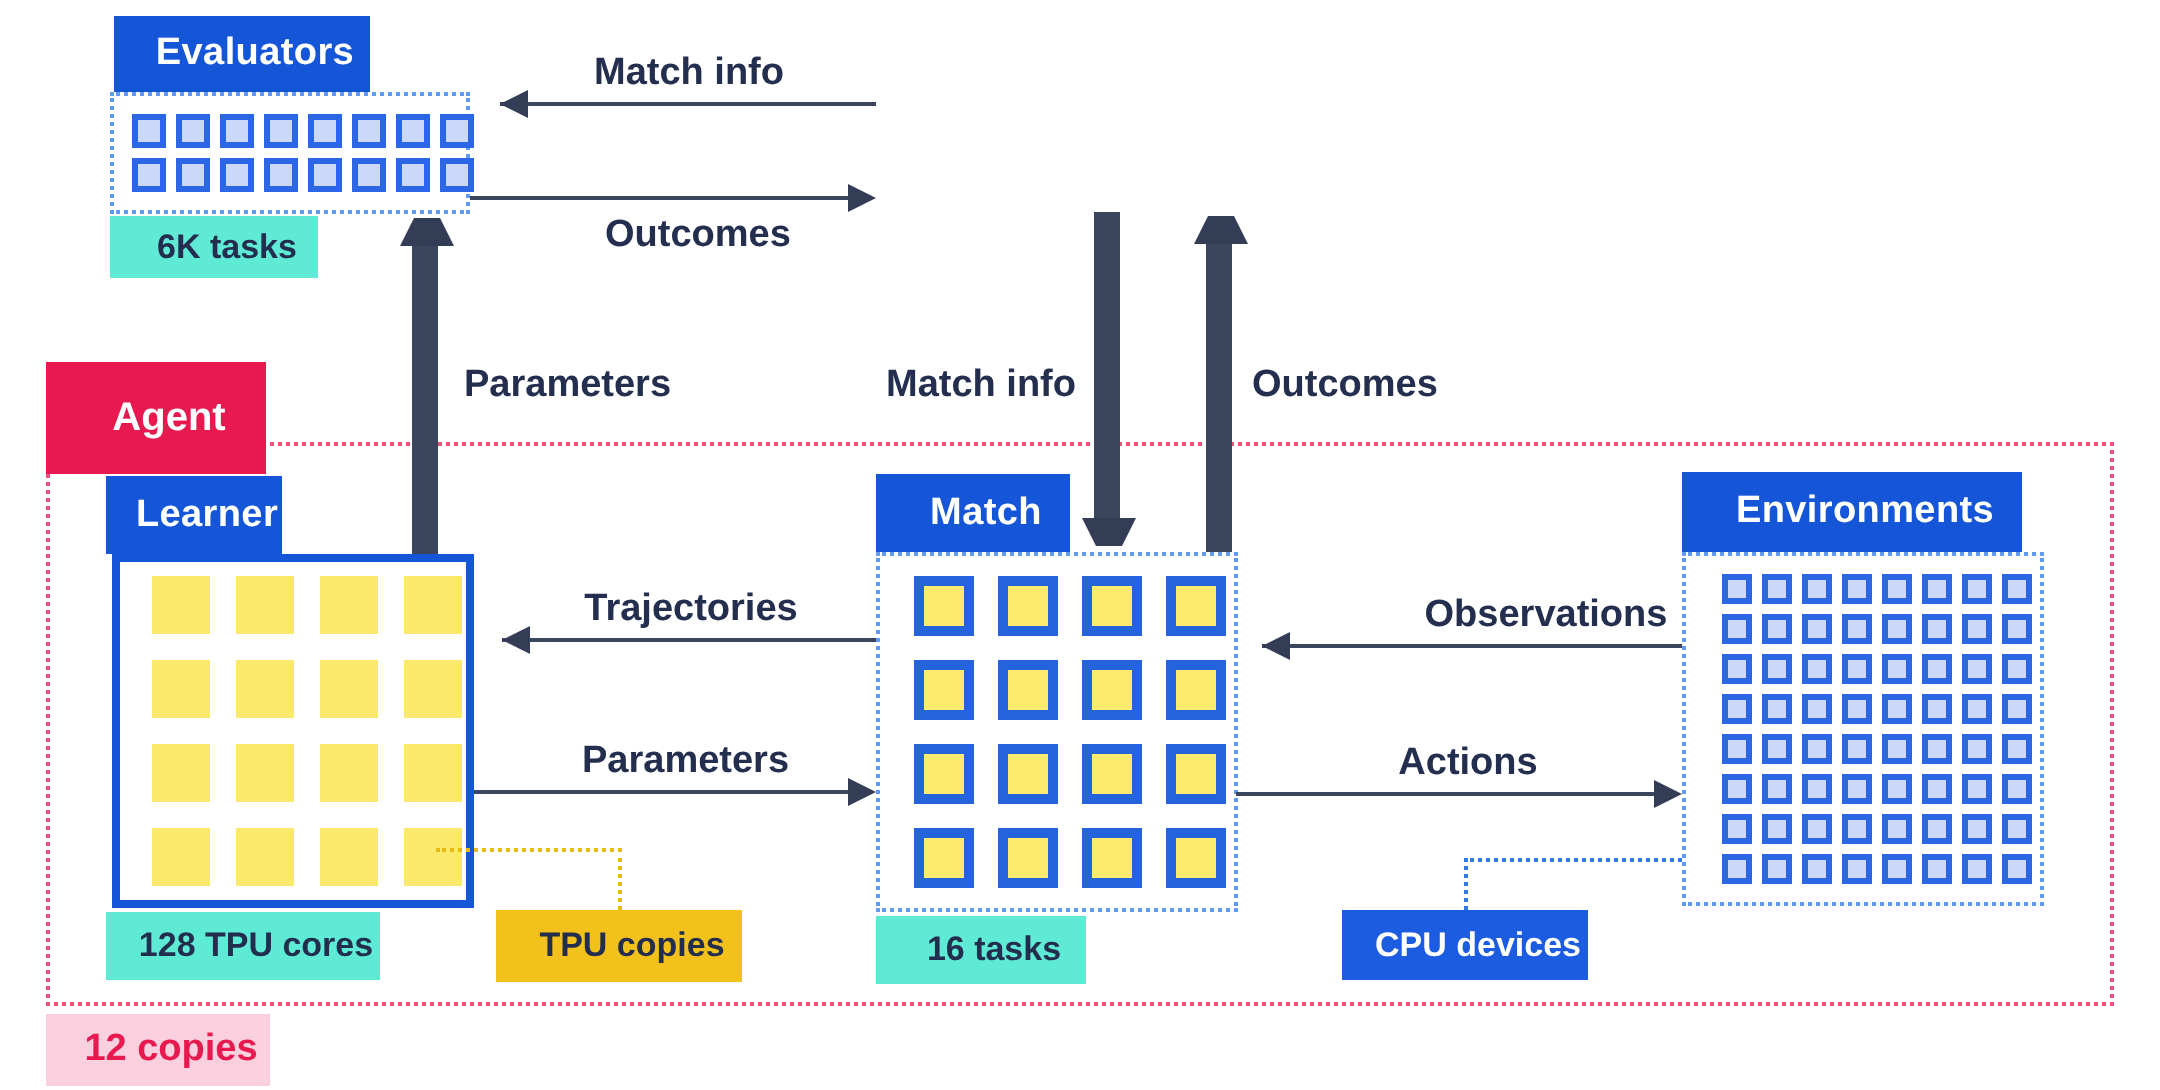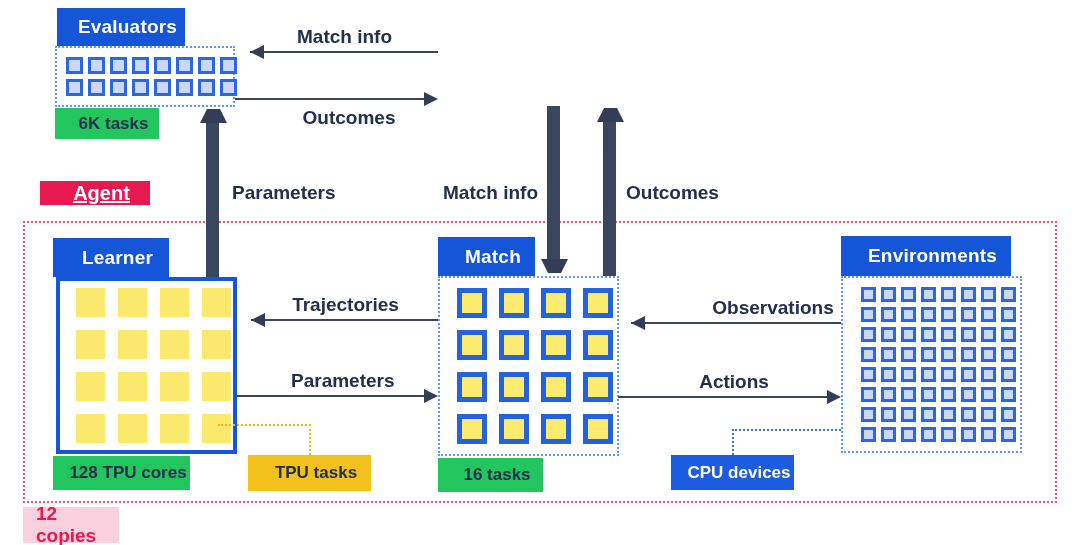--- a/index.html
+++ b/index.html
@@ -29,21 +29,21 @@
   .sq-blue-lavender{width:17px;height:17px;border:3px solid #2b67e4;background:#ccd8f8;}
   .sq-blue-lavender-sm{width:15px;height:15px;border:3px solid #2b67e4;background:#ccd8f8;}
   .sq-yellow-plain{width:29px;height:29px;background:#fbe96e;}
   .sq-blue-yellow{width:30px;height:30px;border:5px solid #2563dd;background:#fceb6f;}
 
   
   .learner-body{background:#ffffff;border:4px solid #1556d8;display:grid;justify-content:center;align-content:center;}
 
   
   .tag{
-    background:#22c55e;color:#232e4e;font-weight:bold;font-size:17px;
+    background:#5eead4;color:#232e4e;font-weight:bold;font-size:17px;
     display:flex;align-items:center;justify-content:center;
   }
   .tag-gold{background:#f2c11c;color:#232e4e;}
   .tag-blue{background:#1b5ce0;color:#ffffff;}
   .tag-pink{background:#fad0de;color:#e8194f;font-size:19px;}
 
   
   .agent-region{border:2px dotted #f0507a;}
 
   
@@ -64,23 +64,23 @@
   .elabel-left{text-align:left;}
   .elabel-right{text-align:right;}
 </style>
 </head>
 <body>
 
 <div id="canvas">
 
   <div class="abs agent-region" style="left:23px;top:221px;width:1034px;height:282px;"></div>
 
-  <div class="abs hdr-red" style="left:40px;top:181px;width:110px;height:24px;text-decoration:underline;">Agent</div>
-
-  <div class="abs tag tag-pink" style="left:23px;top:507px;width:96px;height:36px;">12 copies</div>
+  <div class="abs hdr-red" style="left:23px;top:181px;width:110px;height:56px;">Agent</div>
+
+  <div class="abs tag tag-pink" style="left:23px;top:507px;width:112px;height:36px;">12 copies</div>
 
   <div class="abs hdr" style="left:57px;top:8px;width:128px;height:38px;font-size:19px;">Evaluators</div>
   <div class="abs gridbox gap-sm" style="left: 55px; top: 46px; width: 180px; height: 61px; grid-template-columns: repeat(8, auto);">
       <div class="sq sq-blue-lavender"></div>
       <div class="sq sq-blue-lavender"></div>
       <div class="sq sq-blue-lavender"></div>
       <div class="sq sq-blue-lavender"></div>
       <div class="sq sq-blue-lavender"></div>
       <div class="sq sq-blue-lavender"></div>
       <div class="sq sq-blue-lavender"></div>
@@ -90,41 +90,41 @@
       <div class="sq sq-blue-lavender"></div>
       <div class="sq sq-blue-lavender"></div>
       <div class="sq sq-blue-lavender"></div>
       <div class="sq sq-blue-lavender"></div>
       <div class="sq sq-blue-lavender"></div>
       <div class="sq sq-blue-lavender"></div>
     </div>
   <div class="abs tag" style="left:55px;top:108px;width:104px;height:31px;">6K tasks</div>
 
 
-  <div class="abs hdr" style="left:53px;top:238px;width:116px;height:39px;font-size:19px;">Learner</div>
+  <div class="abs hdr" style="left:53px;top:238px;width:88px;height:39px;font-size:19px;">Learner</div>
   <div class="abs learner-body gap-lg" style="left: 56px; top: 277px; width: 181px; height: 177px; grid-template-columns: repeat(4, auto);">
       <div class="sq sq-yellow-plain"></div>
       <div class="sq sq-yellow-plain"></div>
       <div class="sq sq-yellow-plain"></div>
       <div class="sq sq-yellow-plain"></div>
       <div class="sq sq-yellow-plain"></div>
       <div class="sq sq-yellow-plain"></div>
       <div class="sq sq-yellow-plain"></div>
       <div class="sq sq-yellow-plain"></div>
       <div class="sq sq-yellow-plain"></div>
       <div class="sq sq-yellow-plain"></div>
       <div class="sq sq-yellow-plain"></div>
       <div class="sq sq-yellow-plain"></div>
       <div class="sq sq-yellow-plain"></div>
       <div class="sq sq-yellow-plain"></div>
       <div class="sq sq-yellow-plain"></div>
       <div class="sq sq-yellow-plain"></div>
     </div>
   <div class="abs tag" style="left:53px;top:456px;width:137px;height:34px;">128 TPU cores</div>
-  <div class="abs tag tag-gold" style="left:248px;top:455px;width:123px;height:36px;">TPU tasks</div>
+  <div class="abs tag tag-gold" style="left:248px;top:455px;width:123px;height:36px;">TPU copies</div>
 
   <div class="abs hdot-y" style="left:218px;top:424px;width:93px;"></div>
   <div class="abs vdot-y" style="left:309px;top:424px;height:31px;"></div>
 
   <div class="abs hdr" style="left:438px;top:237px;width:97px;height:39px;font-size:19px;">Match</div>
   <div class="abs gridbox gap-md" style="left: 438px; top: 276px; width: 181px; height: 180px; grid-template-columns: repeat(4, auto);">
       <div class="sq sq-blue-yellow"></div>
       <div class="sq sq-blue-yellow"></div>
       <div class="sq sq-blue-yellow"></div>
       <div class="sq sq-blue-yellow"></div>

